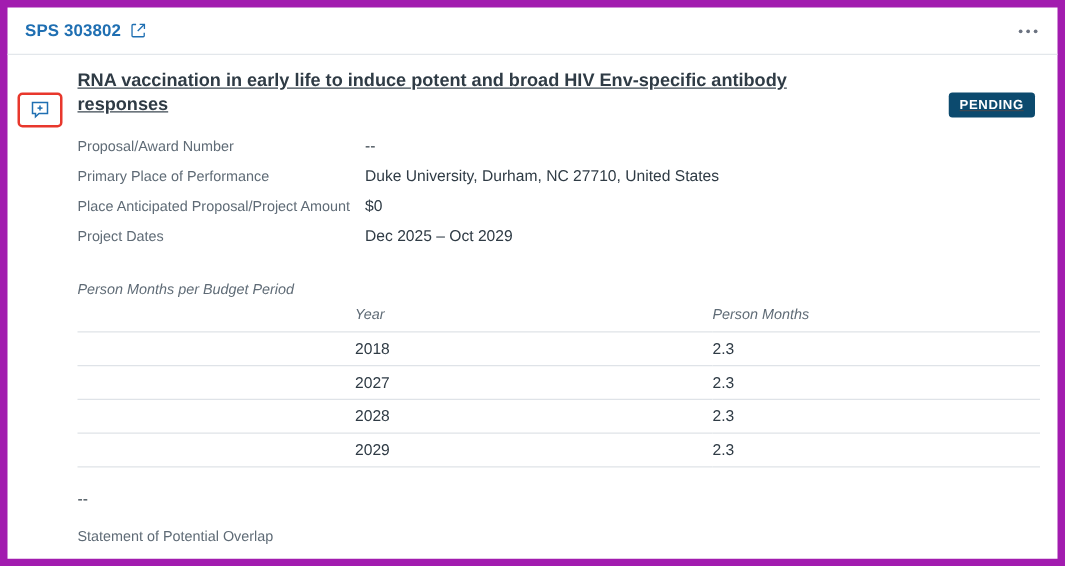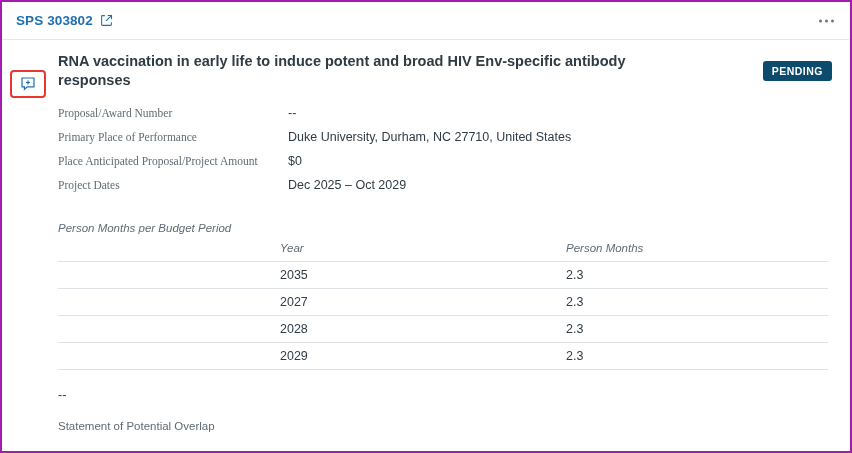--- a/index.html
+++ b/index.html
@@ -13,21 +13,21 @@
     font-family: "Liberation Sans", sans-serif;
     color: #3d4852;
     overflow: hidden;
   }
 
   .page {
     position: relative;
     width: 852px;
     height: 453px;
     box-sizing: border-box;
-    border: 2px solid #a21caf;
+    border: 6px solid #a21caf;
     background: #ffffff;
   }
 
   
   .header {
     position: relative;
     height: 38px;
     border-bottom: 1px solid #e3e7eb;
     display: flex;
     align-items: center;
@@ -86,23 +86,24 @@
     left: 56px;
     top: 38px;
     right: 10px;
     bottom: 0;
     padding-top: 12px;
     box-sizing: border-box;
   }
 
   .title-row {
     display: flex;
-    align-items: center;
+    align-items: flex-end;
     justify-content: space-between;
     padding-right: 8px;
+    text-decoration: underline;
   }
   .title {
     font-size: 14.5px;
     font-weight: bold;
     color: #2f3b45;
     line-height: 1.3;
     max-width: 640px;
   }
   .status-badge {
     background: #0c4a6e;
@@ -122,21 +123,20 @@
   .field-row {
     display: flex;
     align-items: baseline;
     margin-bottom: 10px;
   }
   .field-label {
     font-size: 11.5px;
     color: #5f6b76;
     width: 230px;
     flex: 0 0 230px;
-    font-family: Liberation Serif, serif;
   }
   .field-value {
     font-size: 12.5px;
     color: #2f3b45;
   }
 
   .section-label {
     font-size: 11.5px;
     color: #5f6b76;
     margin-top: 30px;
@@ -247,21 +247,21 @@
       <thead>
         <tr class="header-row">
           <th class="col-first"></th>
           <th class="col-year">Year</th>
           <th>Person Months</th>
         </tr>
       </thead>
       <tbody>
         <tr>
           <td class="col-first"></td>
-          <td class="col-year">2035</td>
+          <td class="col-year">2018</td>
           <td>2.3</td>
         </tr>
         <tr>
           <td class="col-first"></td>
           <td class="col-year">2027</td>
           <td>2.3</td>
         </tr>
         <tr>
           <td class="col-first"></td>
           <td class="col-year">2028</td>

